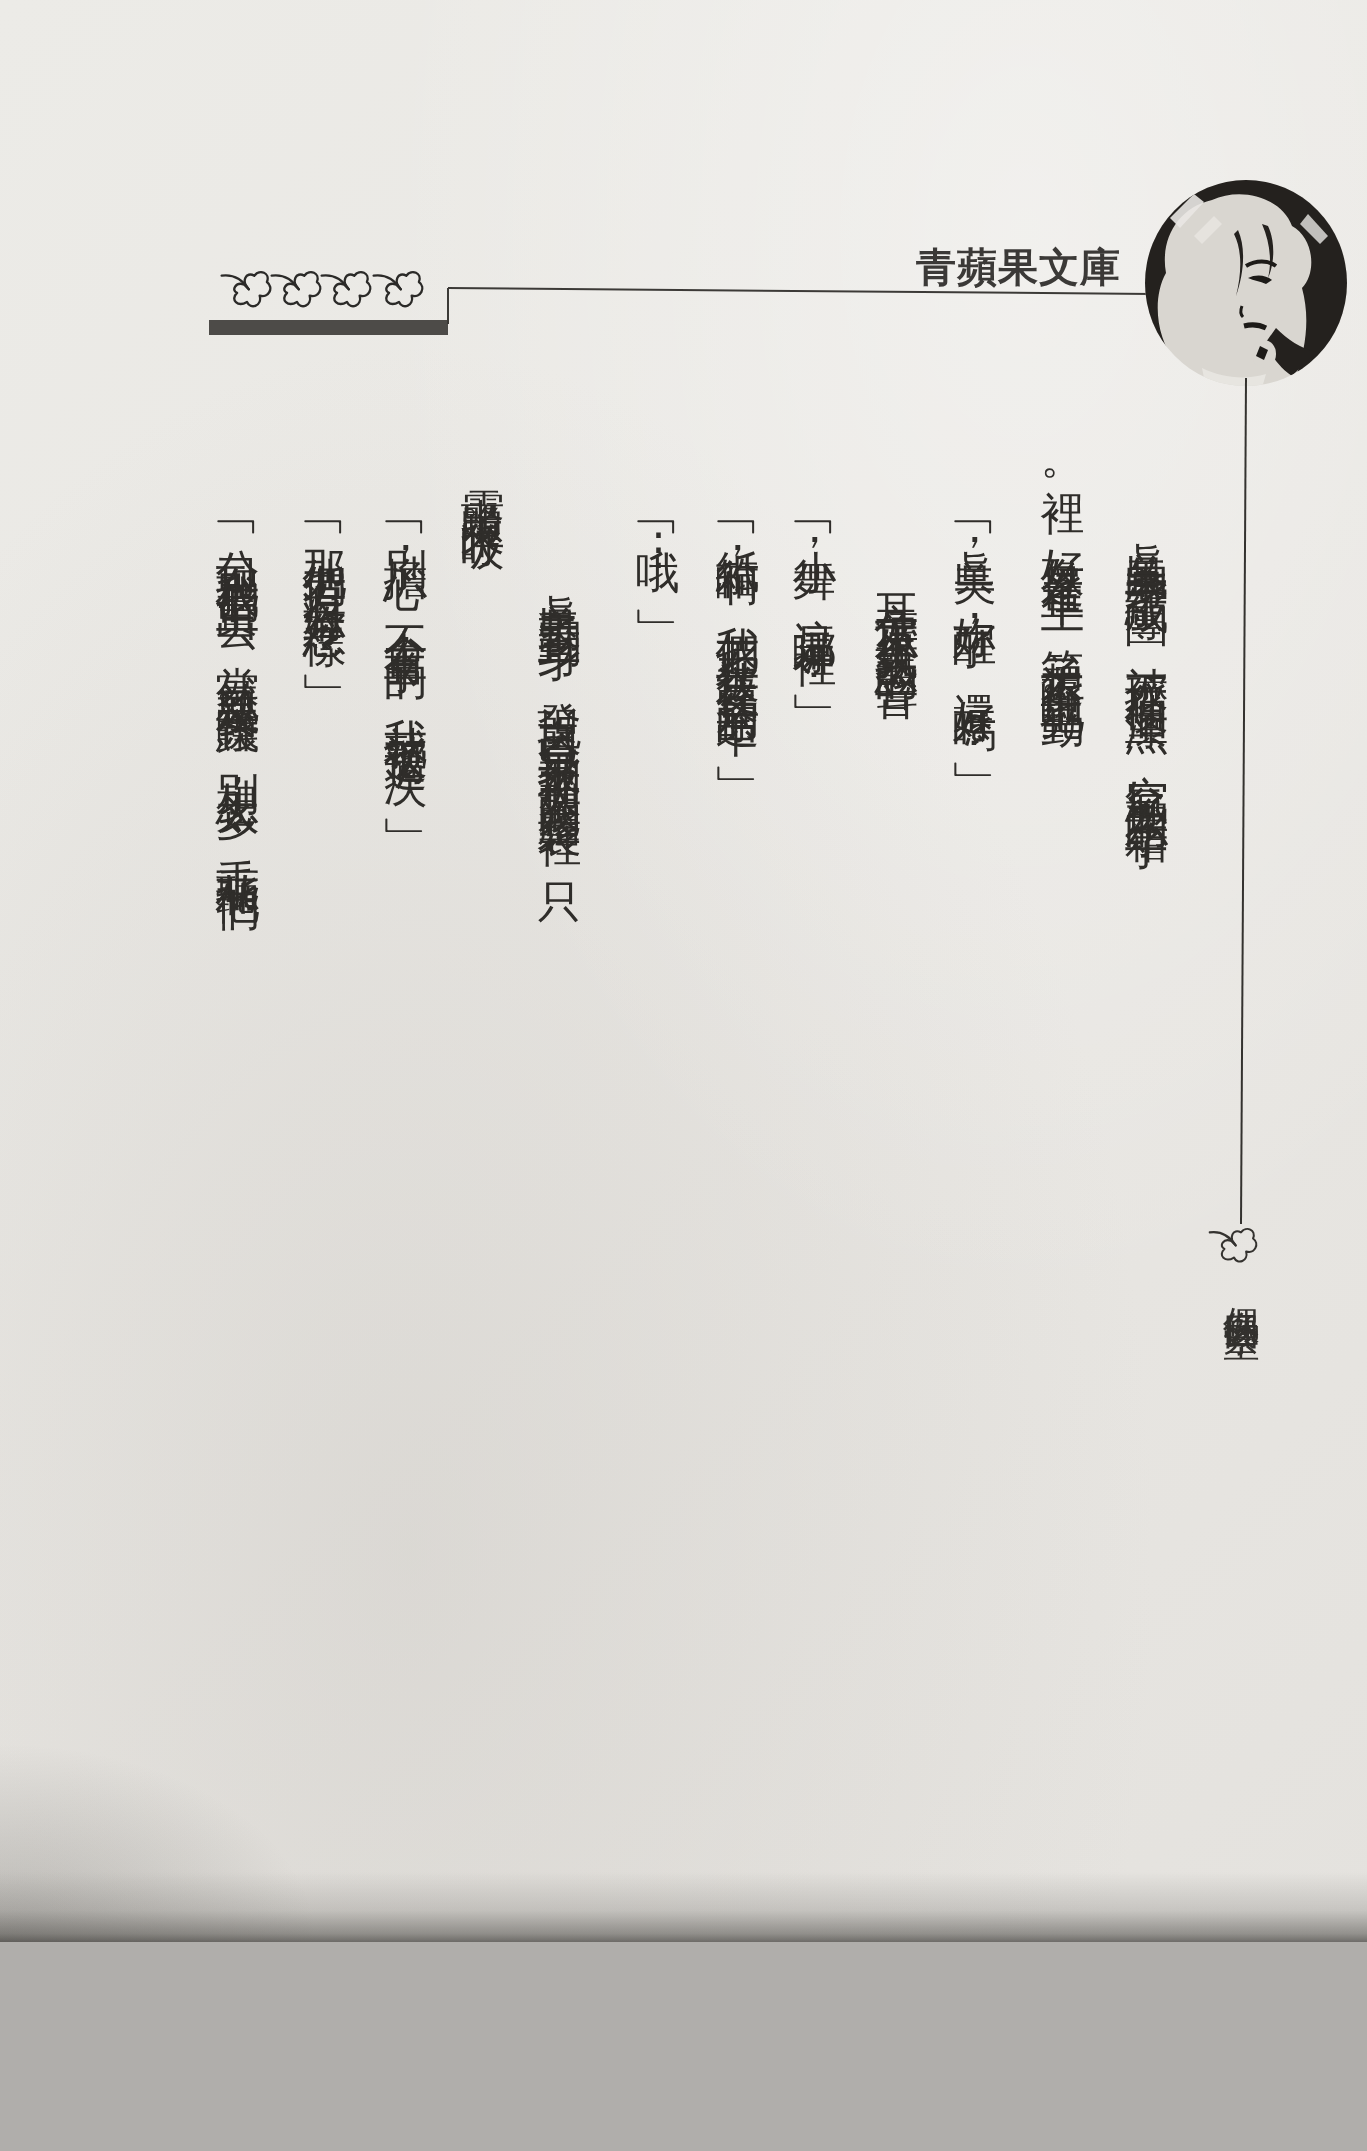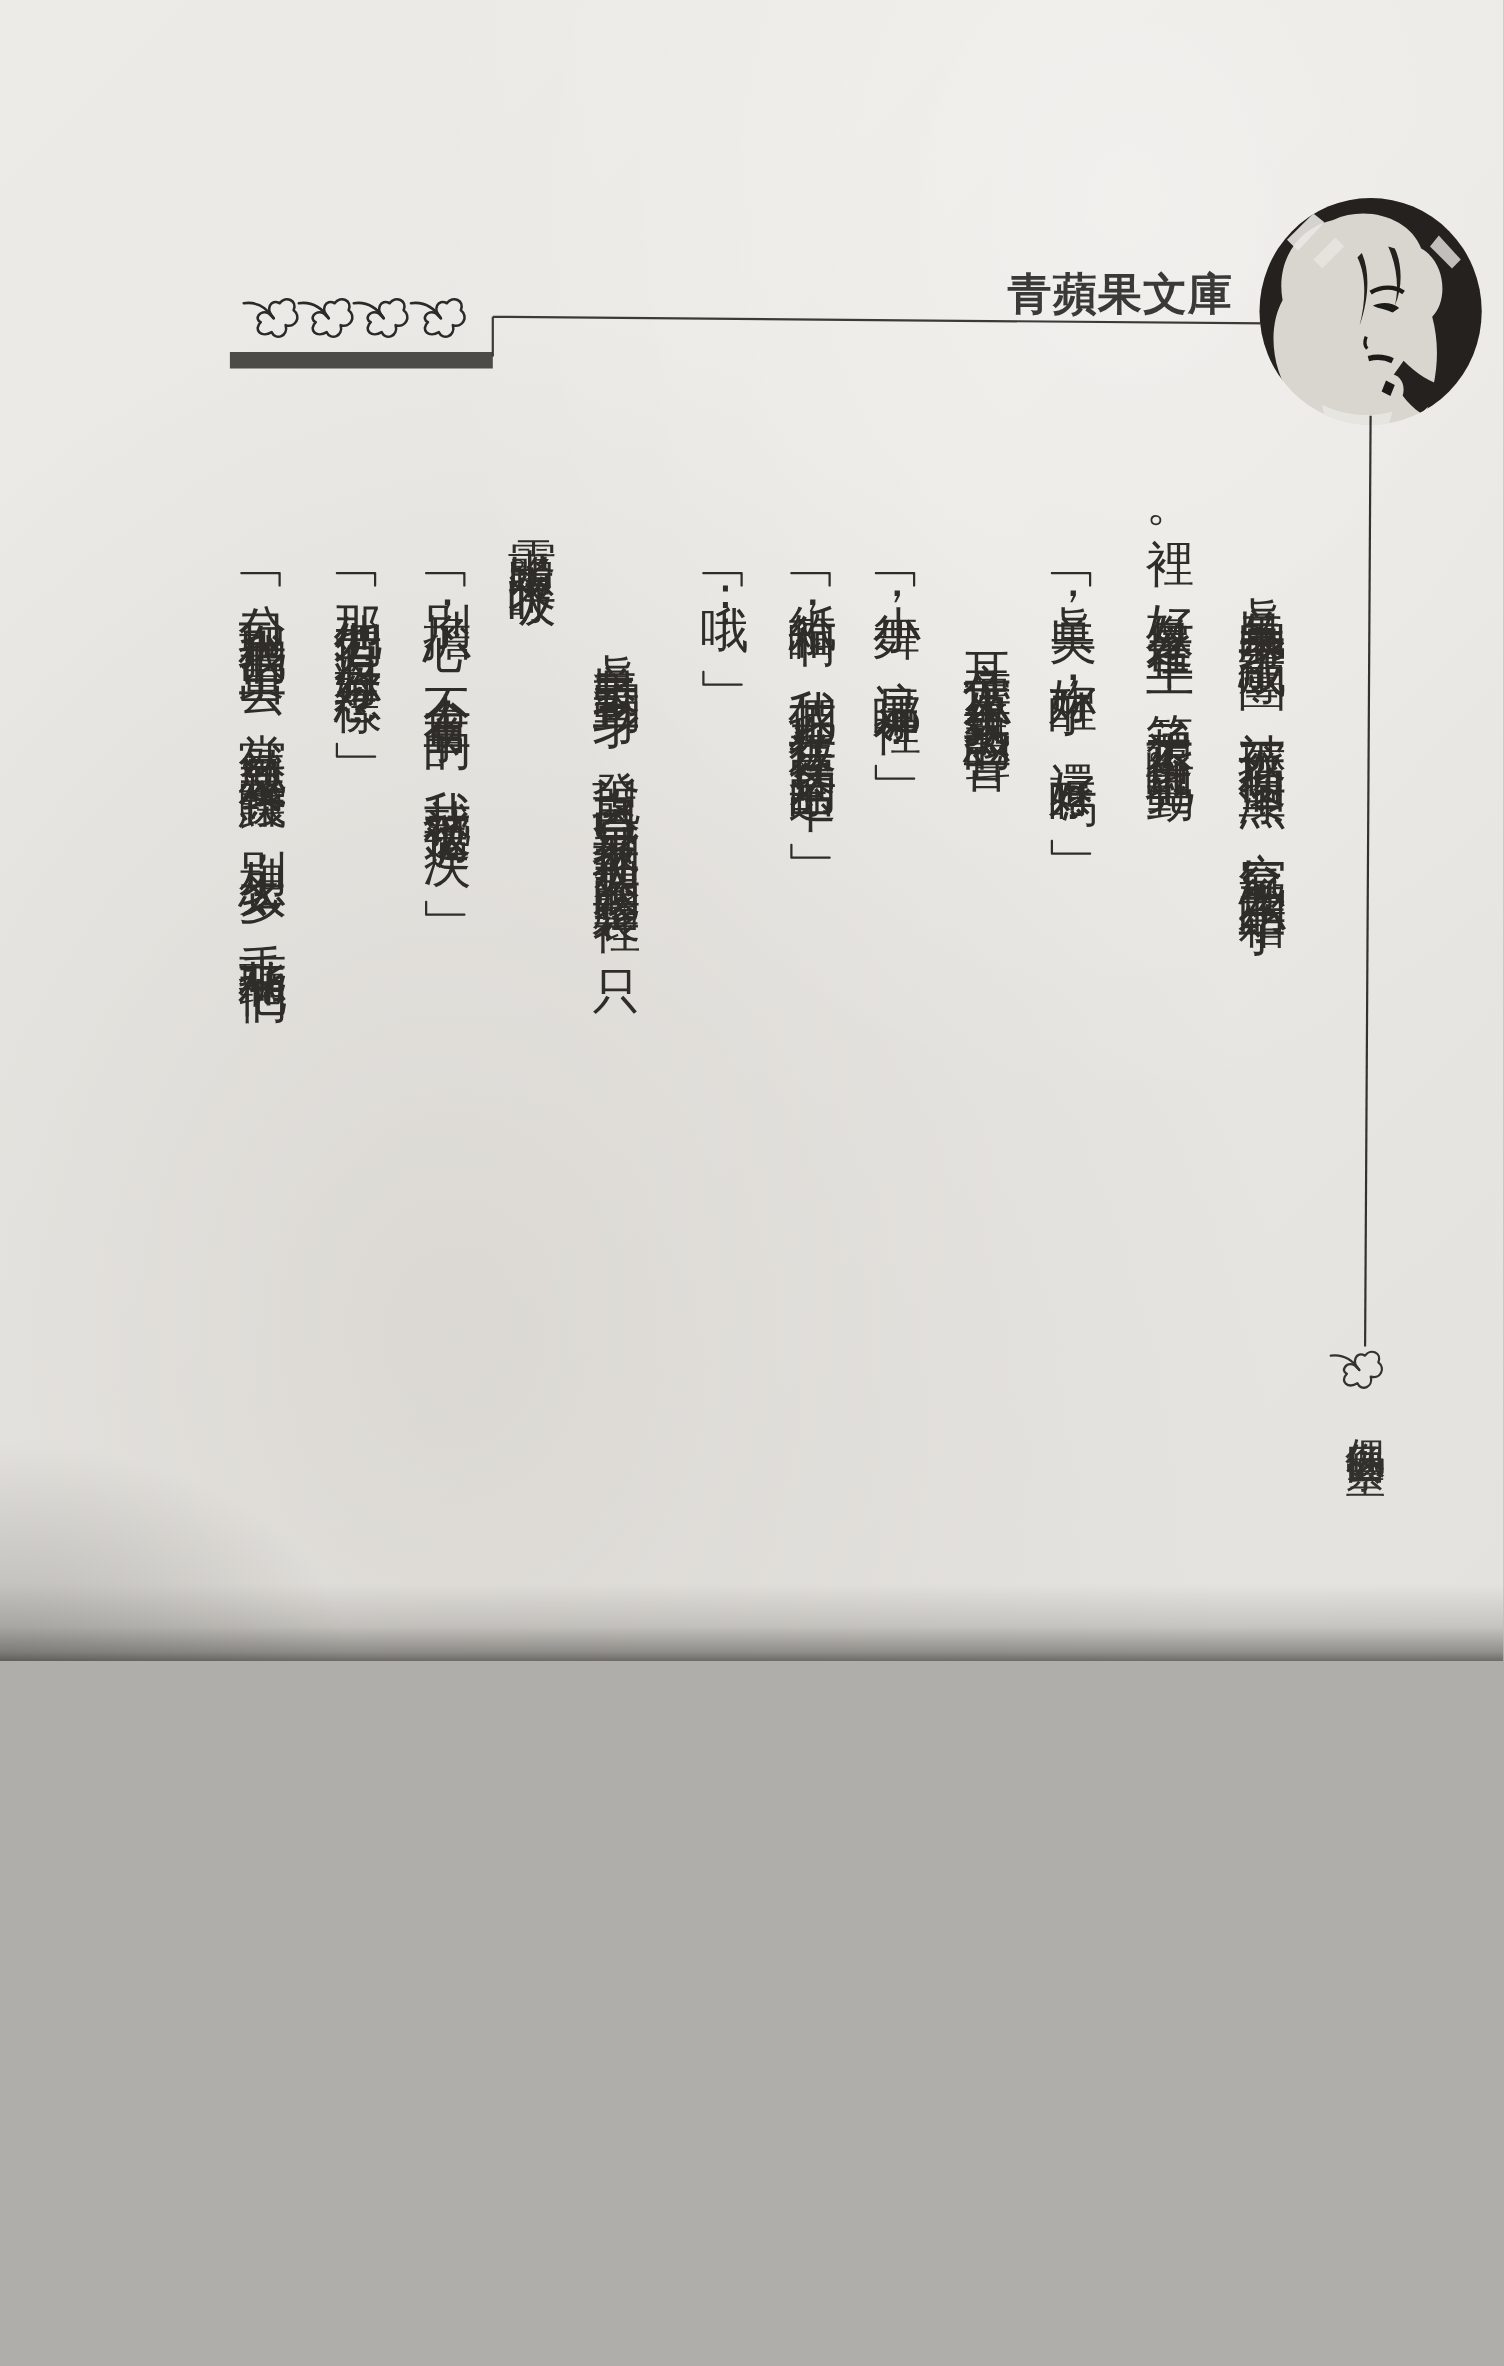--- a/index.html
+++ b/index.html
@@ -1,18 +1,18 @@
 <!DOCTYPE html>
 <html><head>
 <meta charset="utf-8">
 <style>
   html,body{margin:0;padding:0;background:#b0aeab;}
   .page{
     position:relative;
-    width:1367px;height:1510px;
+    width:1367px;height:1942px;
     margin:0 auto;
     background:
       radial-gradient(ellipse at 75% 12%, rgba(255,255,255,.35), rgba(255,255,255,0) 45%),
       radial-gradient(ellipse at 30% 80%, rgba(205,202,197,.5), rgba(205,202,197,0) 55%),
       linear-gradient(135deg,#ecebe7 0%, #e9e7e3 55%, #e4e2de 100%);
     overflow:hidden;
     font-family:"DejaVu Serif","Liberation Serif",serif;
   }
   
   .header-title{

